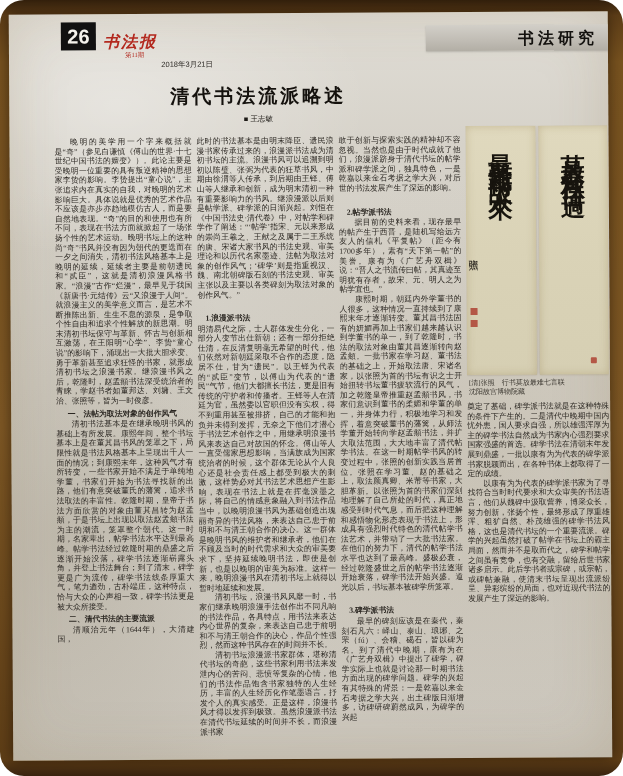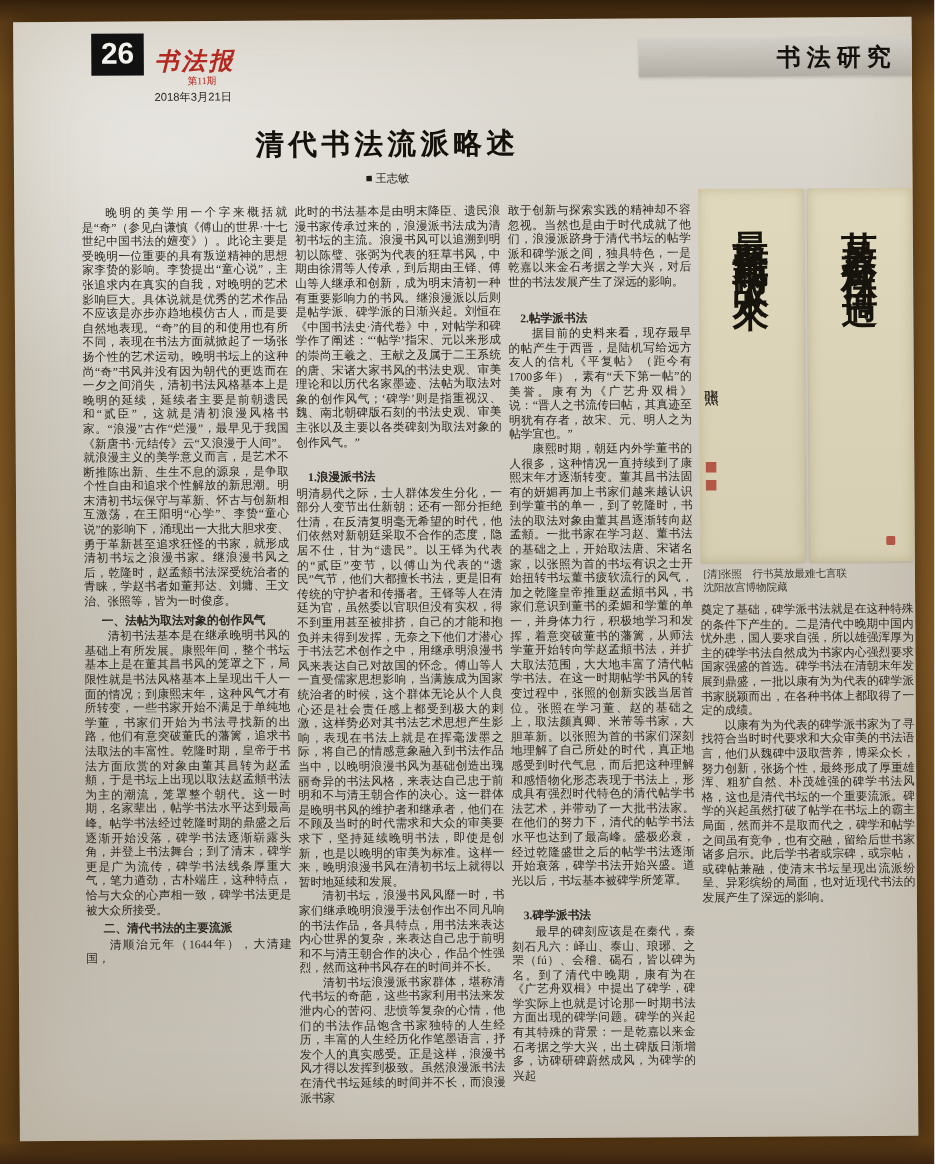--- a/index.html
+++ b/index.html
@@ -1,19 +1,20 @@
 <!DOCTYPE html>
 <html><head>
 <meta charset="utf-8">
 <style>
   html,body{margin:0;padding:0;}
   .photo{
     position:relative;width:623px;height:776px;overflow:hidden;
     background:linear-gradient(180deg,#33200c 0%,#5e3e18 2%,#77521f 8%,#7d5724 55%,#5d3d16 98%,#3a2410 100%);
     font-family:"Liberation Serif","DejaVu Serif",serif;
+    border-radius:24px;
   }
   .page{
     position:absolute;left:11px;top:13px;right:13px;bottom:17px;
     background:
       radial-gradient(ellipse 420px 260px at 18% 12%, rgba(255,255,255,.35), rgba(255,255,255,0) 60%),
       radial-gradient(ellipse 500px 400px at 80% 60%, rgba(185,175,155,.35), rgba(0,0,0,0) 70%),
       radial-gradient(ellipse 300px 500px at 8% 70%, rgba(150,140,120,.30), rgba(0,0,0,0) 70%),
       linear-gradient(180deg,#e0ddd6 0%,#d6d2c9 18%,#d2cec5 60%,#cbc6bc 100%);
     box-shadow:0 0 14px rgba(20,10,0,.55), inset 0 0 60px rgba(120,95,45,.18);
     transform:rotate(-0.35deg);
@@ -21,21 +22,21 @@
   }
   
   .pagenum-box{
     position:absolute;left:52px;top:8px;width:35px;height:28px;background:#111;
     color:#f4f2ec;font-weight:bold;font-size:20px;line-height:28px;text-align:center;
     font-family:"Liberation Sans","DejaVu Sans",sans-serif;
   }
   .masthead{position:absolute;left:94px;top:4px;width:110px;}
   .paper-title{color:#b3291f;font-size:16px;font-weight:bold;font-style:italic;letter-spacing:2px;line-height:16px;margin-top:16px;}
   .issue{color:#b3291f;font-size:6.5px;margin:1px 0 0 22px;line-height:7px;}
-  .date{color:#2a2622;font-size:7.5px;margin-top:2px;line-height:9px;font-family:"Liberation Sans","DejaVu Sans",sans-serif;}
+  .date{color:#2a2622;font-size:7.5px;margin-top:2px;line-height:9px;font-family:"Liberation Sans","DejaVu Sans",sans-serif;text-align:right;}
   .section-band{
     position:absolute;right:0;top:13px;width:182px;height:26px;
     background:linear-gradient(180deg,#d2cfc8 0%,#c0bcb4 60%,#b2aea5 100%);
     box-shadow:0 1px 2px rgba(0,0,0,.15);
   }
   .section-band span{
     display:block;text-align:right;padding:4px 10px 0 0;
     font-size:16px;font-weight:bold;letter-spacing:4px;color:#14120f;
   }
   

